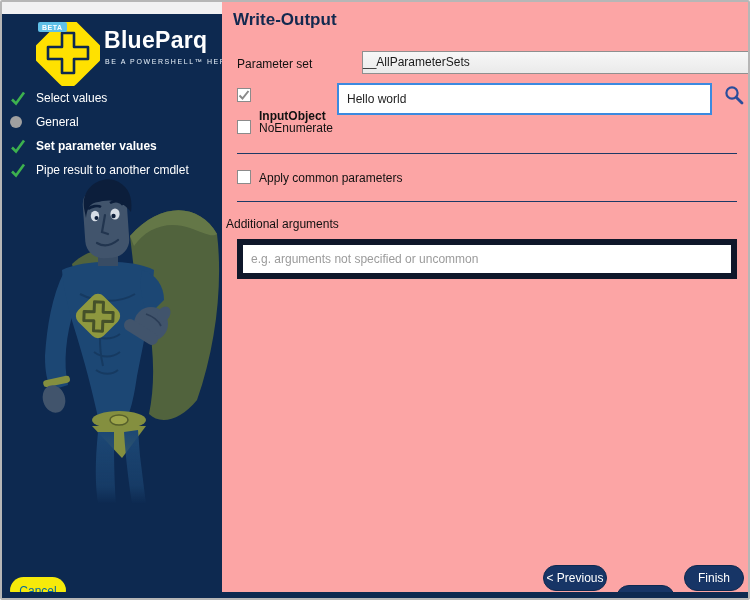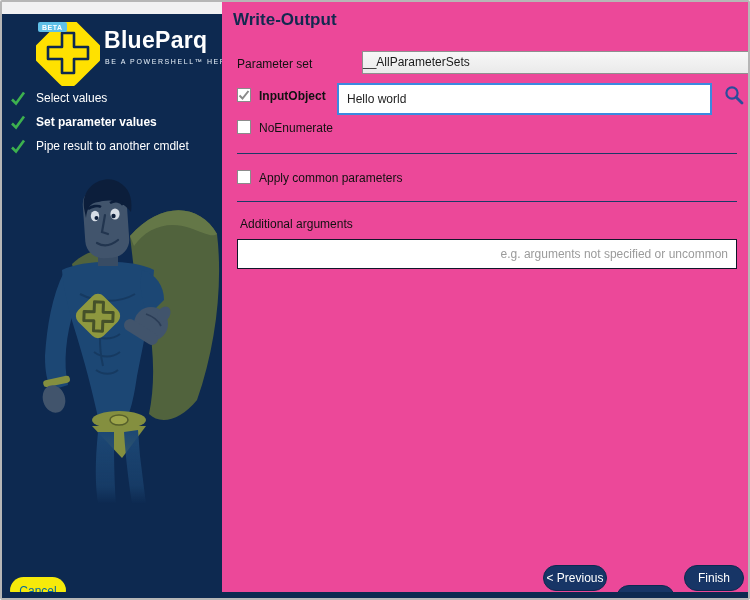--- a/index.html
+++ b/index.html
@@ -39,44 +39,44 @@
   .step.current .lbl{ font-weight:bold; }
   .dot{ width:12px; height:12px; border-radius:50%; background:#a0a0a0; }
   
   .btn-cancel{
     position:absolute; left:8px; top:563px; width:56px; height:27px;
     background:#f6ea0a; color:#0369a1; border:none; border-radius:14px;
     font-size:12px; font-family:inherit; cursor:pointer;
   }
   .mascot{ position:absolute; left:0; top:160px; }
   
-  .main{ position:absolute; left:220px; top:0; right:0; bottom:6px; background:#ec4899; }
+  .main{ position:absolute; left:220px; top:0; right:0; bottom:6px; background:#fca5a5; }
   .page-title{
     position:absolute; left:11px; top:8px;
     color:#13294f; font-size:17px; font-weight:bold;
   }
   .flabel{ position:absolute; font-size:12px; color:#111; }
-  .flabel.bold{ font-weight:bold; }
+  .flabel.bold{ font-weight:bold;margin-top:20px; }
   .combo{
     position:absolute; left:96px; top:49px; width:420px; height:23px;
     background:linear-gradient(#f7f7f7,#eaeaea); border:1px solid #8f8f8f;
     font-size:12px; color:#1a1a1a; line-height:21px; cursor:default;margin-left:44px;
   }
   .combo .chev{ position:absolute; right:7px; top:8px; }
   .checkbox{
     position:absolute; width:14px; height:14px; background:#fff;
     border:1px solid #8b8b8b; cursor:pointer; display:flex; align-items:center; justify-content:center;
   }
   .txt-input{
     position:absolute; font-size:12px; color:#222; padding:14px 8px;
     font-family:inherit; background:#fff; outline:none;
   }
   .txt-input::placeholder{ color:#9b9b9b; }
   .input-hello{ left:115px; top:81px; width:375px; height:25px; border:2px solid #3b8ae0; }
-  .input-args{ left:15px; top:237px; width:500px; height:24px; border:1px solid #0f172a;text-align:right; }
+  .input-args{ left:15px; top:237px; width:500px; height:24px; border:6px solid #0f172a; }
   .search-btn{ position:absolute; left:500px; top:82px; width:24px; height:24px;
     background:none; border:none; cursor:pointer; padding:0; }
   .divider{ position:absolute; left:15px; width:500px; height:1px; background:#1c3966; }
   .nav-btn{
     position:absolute; top:563px; height:26px; border:1px solid #0d2950; border-radius:13px;
     background:#173566; color:#ffffff; font-size:12px; font-family:inherit; cursor:pointer;
   }
   .btn-prev{ left:321px; width:64px; }
   .btn-next{ left:394px; width:59px;margin-top:20px; }
   .btn-finish{ left:462px; width:60px; }
@@ -101,20 +101,26 @@
     <div class="tagline">BE A POWERSHELL™ HERO</div>
 
     <div class="steps">
       <div class="step">
         <span class="icon-box">
           <svg width="16" height="16" viewBox="0 0 16 16">
               <polyline points="2,9.5 6,13.5 14,2.5" fill="none" stroke="#3db14e" stroke-width="2.6"></polyline>
             </svg>
         </span>
         <span class="lbl">Select values</span>
+      </div>
+      <div class="step">
+        <span class="icon-box">
+            <span class="dot"></span>
+          </span>
+        <span class="lbl">General</span>
       </div>
       <div class="step current">
         <span class="icon-box">
           <svg width="16" height="16" viewBox="0 0 16 16">
               <polyline points="2,9.5 6,13.5 14,2.5" fill="none" stroke="#3db14e" stroke-width="2.6"></polyline>
             </svg>
         </span>
         <span class="lbl">Set parameter values</span>
       </div>
       <div class="step">
@@ -215,21 +221,21 @@
     <div class="checkbox" style="left:15px; top:118px;"></div>
     <div class="flabel" style="left:37px; top:119px;">NoEnumerate</div>
 
     <div class="divider" style="top:151px;"></div>
 
     <div class="checkbox" style="left:15px; top:168px;"></div>
     <div class="flabel" style="left:37px; top:169px;text-align:center;">Apply common parameters</div>
 
     <div class="divider" style="top:199px;"></div>
 
-    <div class="flabel" style="left:18px; top:215px;text-align:right;">Additional arguments</div>
+    <div class="flabel" style="left:4px; top:215px;text-align:right;">Additional arguments</div>
     <input class="txt-input input-args" type="text" placeholder="e.g. arguments not specified or uncommon" style="">
 
     <button class="nav-btn btn-prev">&lt; Previous</button>
     <button class="nav-btn btn-next">Next &gt;</button>
     <button class="nav-btn btn-finish">Finish</button>
   </div>
 
   <div class="bottom-bar"></div>
 </div>
 

